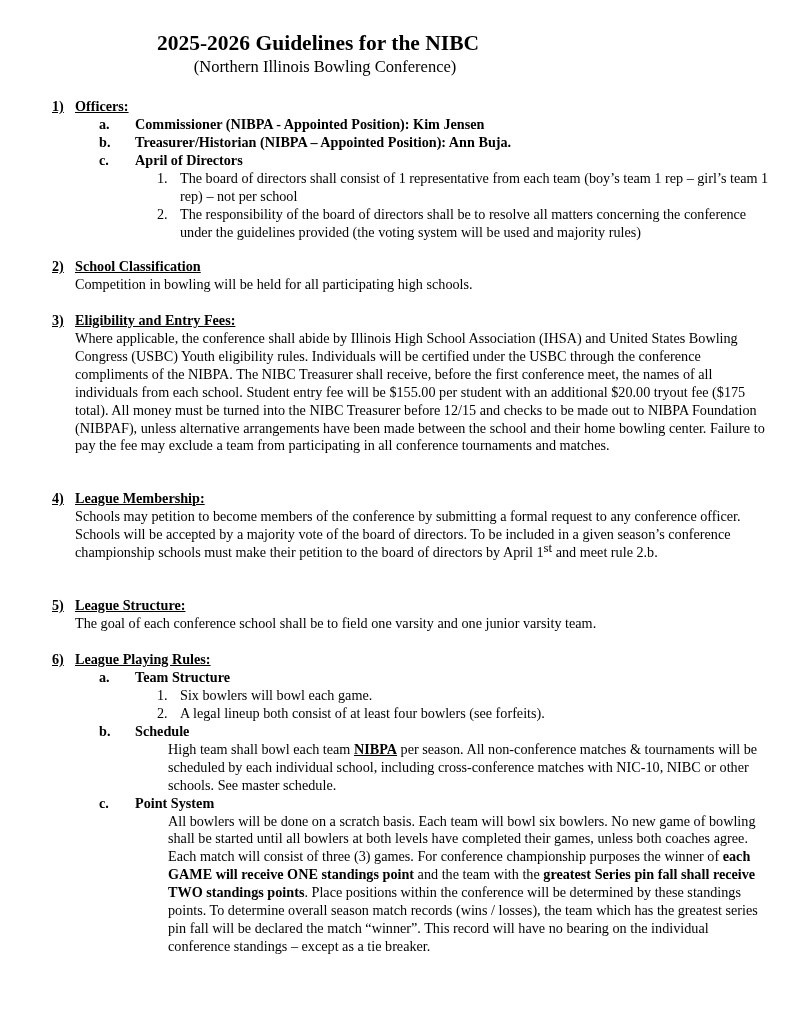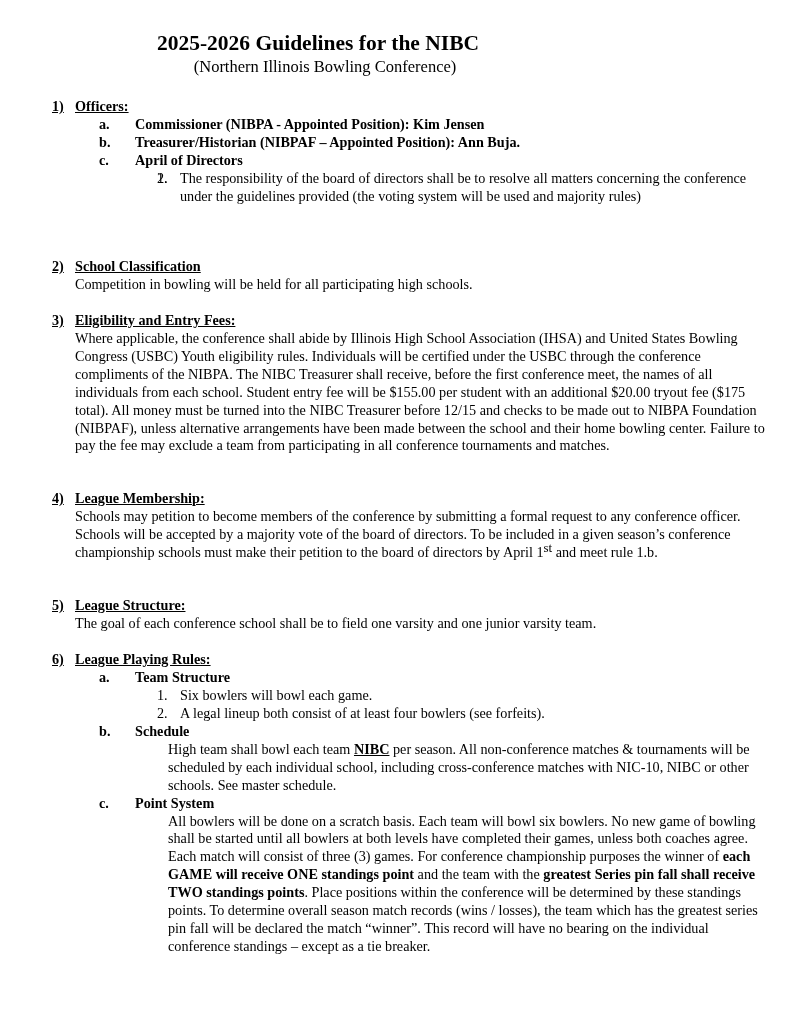--- a/index.html
+++ b/index.html
@@ -37,28 +37,29 @@
   <div class="sec-head">
     <span class="sec-num">1)</span>
     <span class="sec-title">Officers:</span>
   </div>
   <div class="sub">
     <span class="sub-letter">a.</span>
     <span class="sub-label">Commissioner (NIBPA - Appointed Position):  Kim Jensen</span>
   </div>
   <div class="sub">
     <span class="sub-letter">b.</span>
-    <span class="sub-label">Treasurer/Historian (NIBPAF – Appointed Position):  Ann Buja.</span>
+    <span class="sub-label">Treasurer/Historian (NIBPA – Appointed Position):  Ann Buja.</span>
   </div>
   <div class="sub">
     <span class="sub-letter">c.</span>
     <span class="sub-label">April of Directors</span>
   </div>
   <div class="num-item">
     <span class="num-n">1.</span>
+    <div class="num-t">The board of directors shall consist of 1 representative from each team (boy’s team 1 rep – girl’s team 1 rep) – not per school</div>
   </div>
   <div class="num-item">
     <span class="num-n">2.</span>
     <div class="num-t">The responsibility of the board of directors shall be to resolve all matters concerning the conference under the guidelines provided (the voting system will be used and majority rules)</div>
   </div>
 </div>
 
 <div class="sec" style="top:258px;">
   <div class="sec-head">
     <span class="sec-num">2)</span>
@@ -73,21 +74,21 @@
     <span class="sec-title">Eligibility and Entry Fees:</span>
   </div>
   <div class="para">Where applicable, the conference shall abide by Illinois High School Association (IHSA) and United States Bowling Congress (USBC) Youth eligibility rules.  Individuals will be certified under the USBC through the conference compliments of the NIBPA.  The NIBC Treasurer shall receive, before the first conference meet, the names of all individuals from each school.  Student entry fee will be $155.00 per student with an additional $20.00 tryout fee ($175 total).  All money must be turned into the NIBC Treasurer before 12/15 and checks to be made out to NIBPA Foundation (NIBPAF), unless alternative arrangements have been made between the school and their home bowling center.  Failure to pay the fee may exclude a team from participating in all conference tournaments and matches.</div>
 </div>
 
 <div class="sec" style="top:490px;">
   <div class="sec-head">
     <span class="sec-num">4)</span>
     <span class="sec-title">League Membership:</span>
   </div>
-  <div class="para"><span>Schools may petition to become members of the conference by submitting a formal request to any conference officer.  Schools will be accepted by a majority vote of the board of directors.  To be included in a given season’s conference championship schools must make their petition to the board of directors by April 1</span><sup>st</sup><span> and meet rule 1.b.</span></div>
+  <div class="para"><span>Schools may petition to become members of the conference by submitting a formal request to any conference officer.  Schools will be accepted by a majority vote of the board of directors.  To be included in a given season’s conference championship schools must make their petition to the board of directors by April 1</span><sup>st</sup><span> and meet rule 2.b.</span></div>
 </div>
 
 <div class="sec" style="top:597px;">
   <div class="sec-head">
     <span class="sec-num">5)</span>
     <span class="sec-title">League Structure:</span>
   </div>
   <div class="para">The goal of each conference school shall be to field one varsity and one junior varsity team.</div>
 </div>
 
@@ -105,19 +106,19 @@
     <div class="num-t">Six bowlers will bowl each game.</div>
   </div>
   <div class="num-item">
     <span class="num-n">2.</span>
     <div class="num-t">A legal lineup both consist of at least four bowlers (see forfeits).</div>
   </div>
   <div class="sub">
     <span class="sub-letter">b.</span>
     <span class="sub-label">Schedule</span>
   </div>
-  <div class="indent-para"><span>High team shall bowl each team </span><b class="u">NIBC</b><span> per season. All non-conference matches &amp; tournaments will be scheduled by each individual school, including cross-conference matches with NIC-10, NIBC or other schools.  See master schedule.</span></div>
+  <div class="indent-para"><span>High team shall bowl each team </span><b class="u">NIBPA</b><span> per season. All non-conference matches &amp; tournaments will be scheduled by each individual school, including cross-conference matches with NIC-10, NIBC or other schools.  See master schedule.</span></div>
   <div class="sub">
     <span class="sub-letter">c.</span>
     <span class="sub-label">Point System</span>
   </div>
   <div class="indent-para"><span>All bowlers will be done on a scratch basis.  Each team will bowl six bowlers.  No new game of bowling shall be started until all bowlers at both levels have completed their games, unless both coaches agree.  Each match will consist of three (3) games. For conference championship purposes the winner of </span><b>each GAME will receive ONE standings point</b><span> and the team with the </span><b>greatest Series pin fall shall receive TWO standings points</b><span>.  Place positions within the conference will be determined by these standings points.  To determine overall season match records (wins / losses), the team which has the greatest series pin fall will be declared the match “winner”.  This record will have no bearing on the individual conference standings – except as a tie breaker.</span></div>
 </div>
 
 </body></html>

